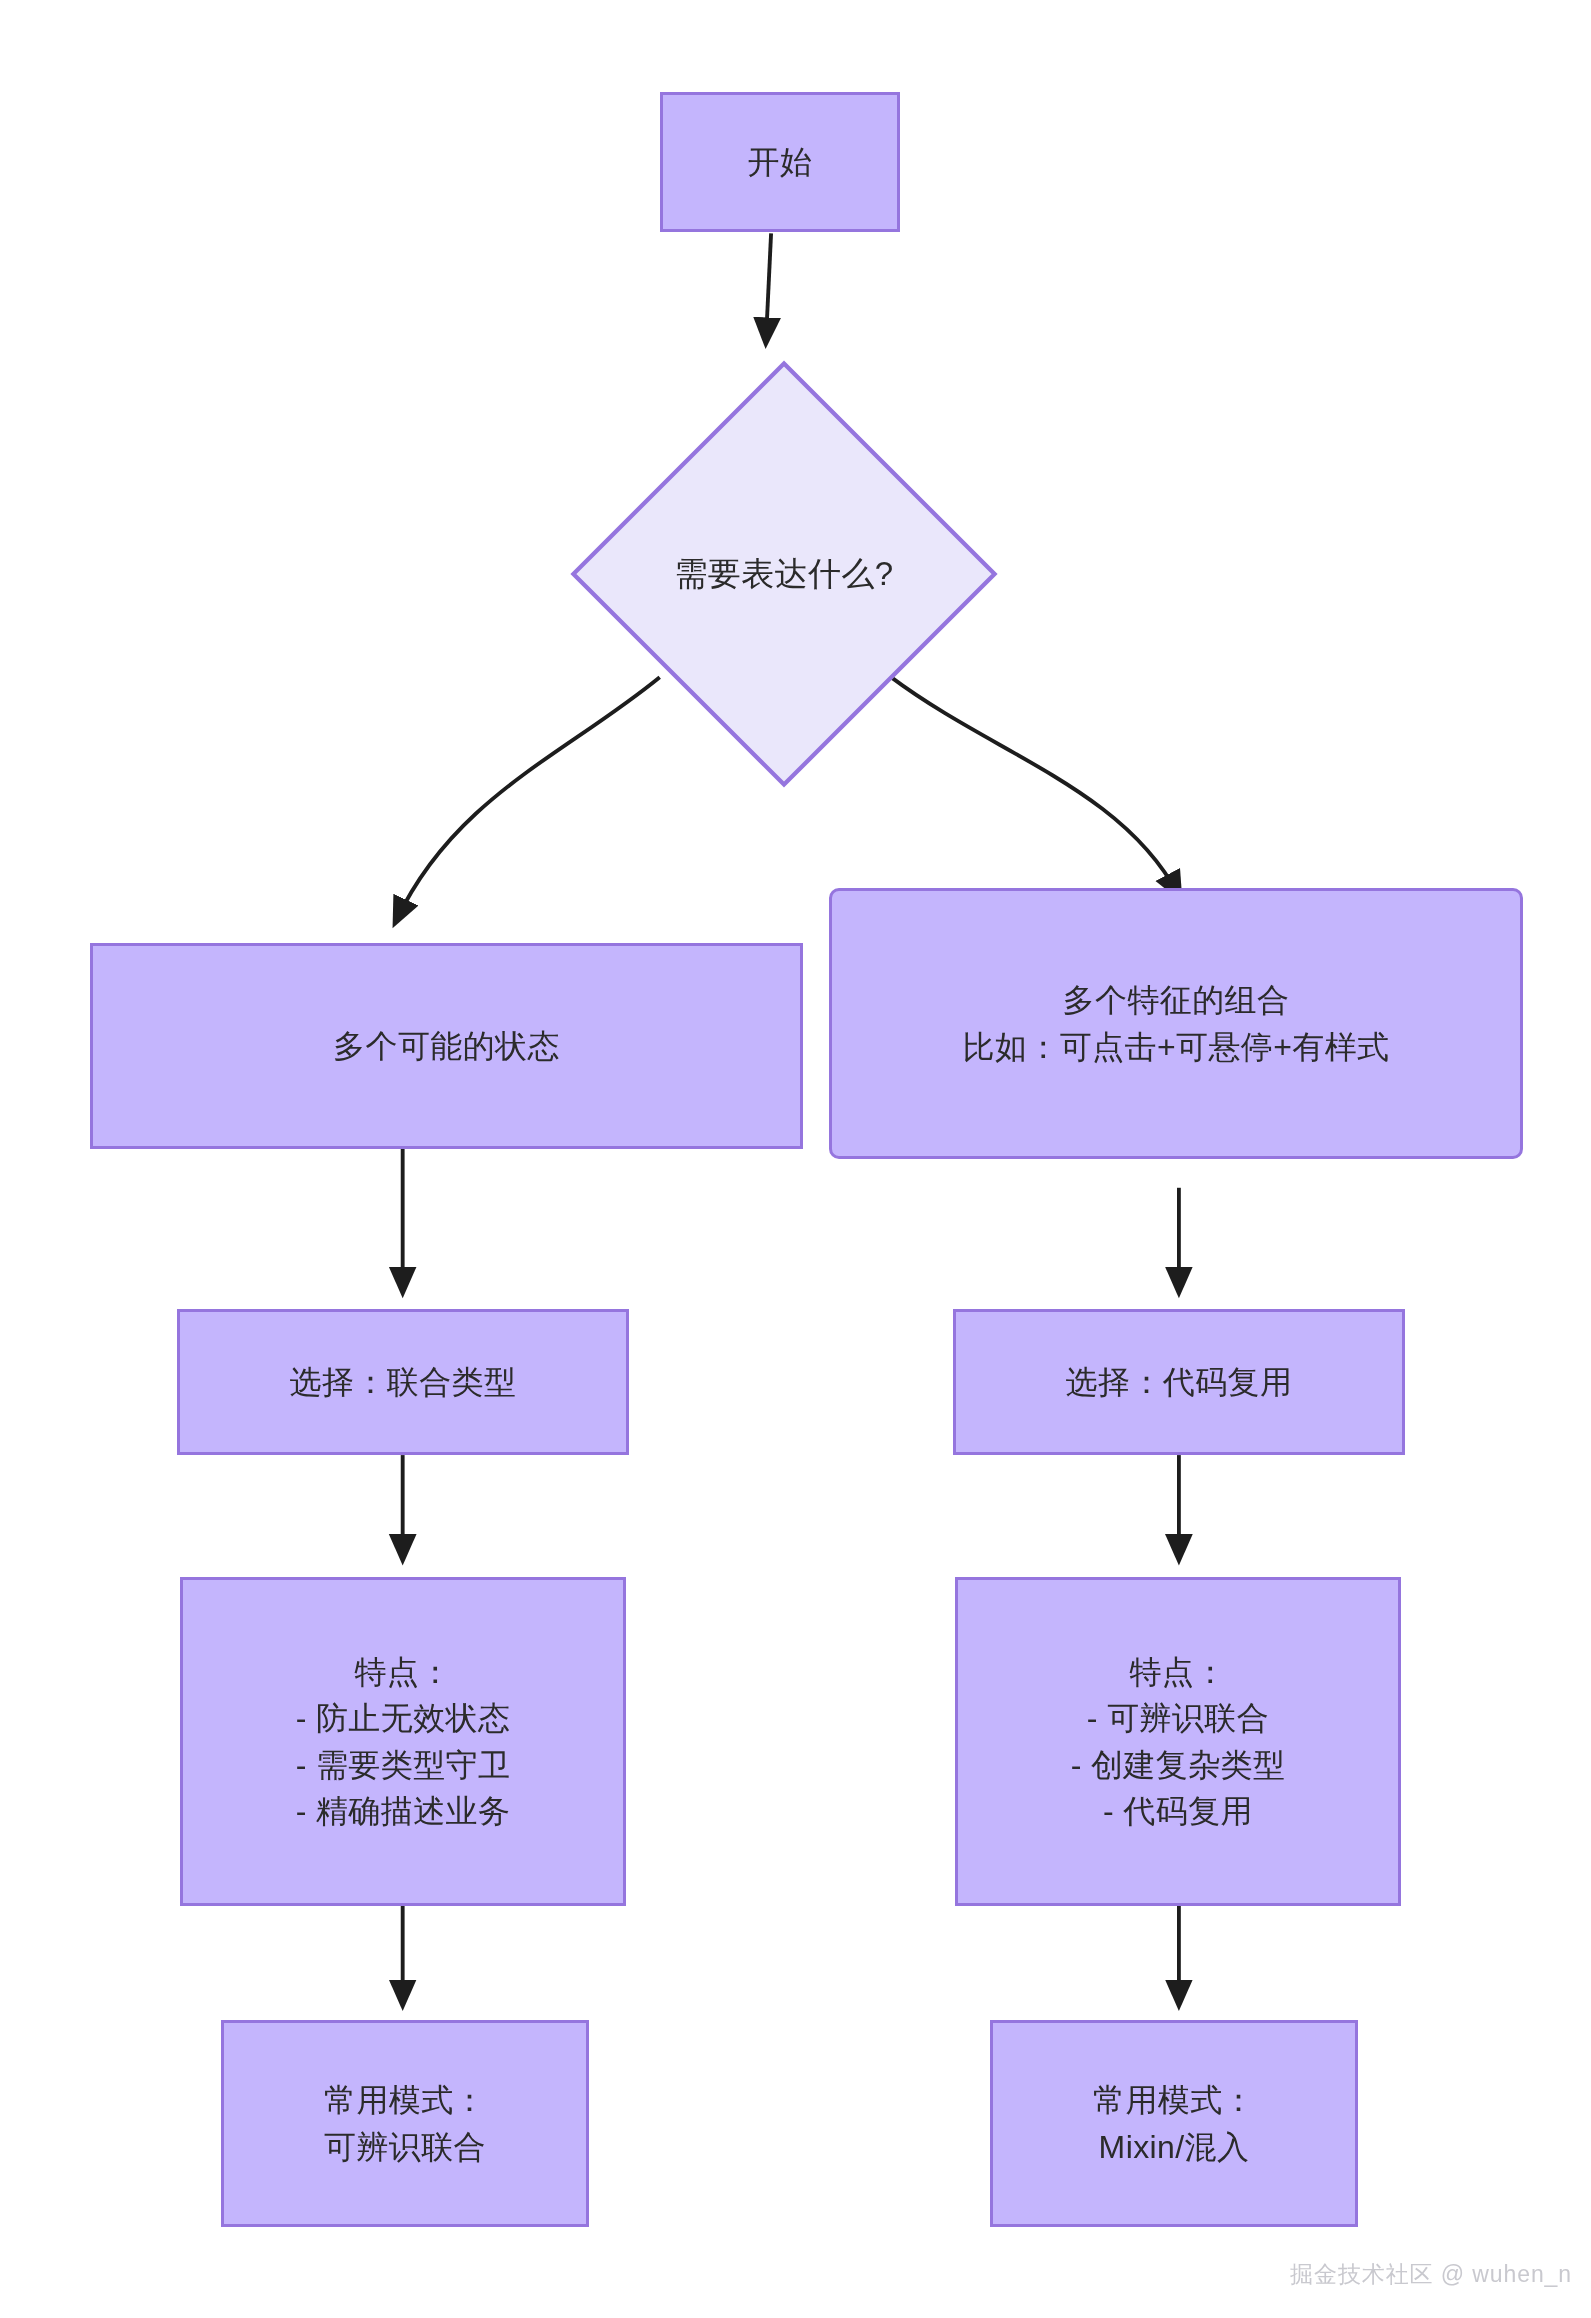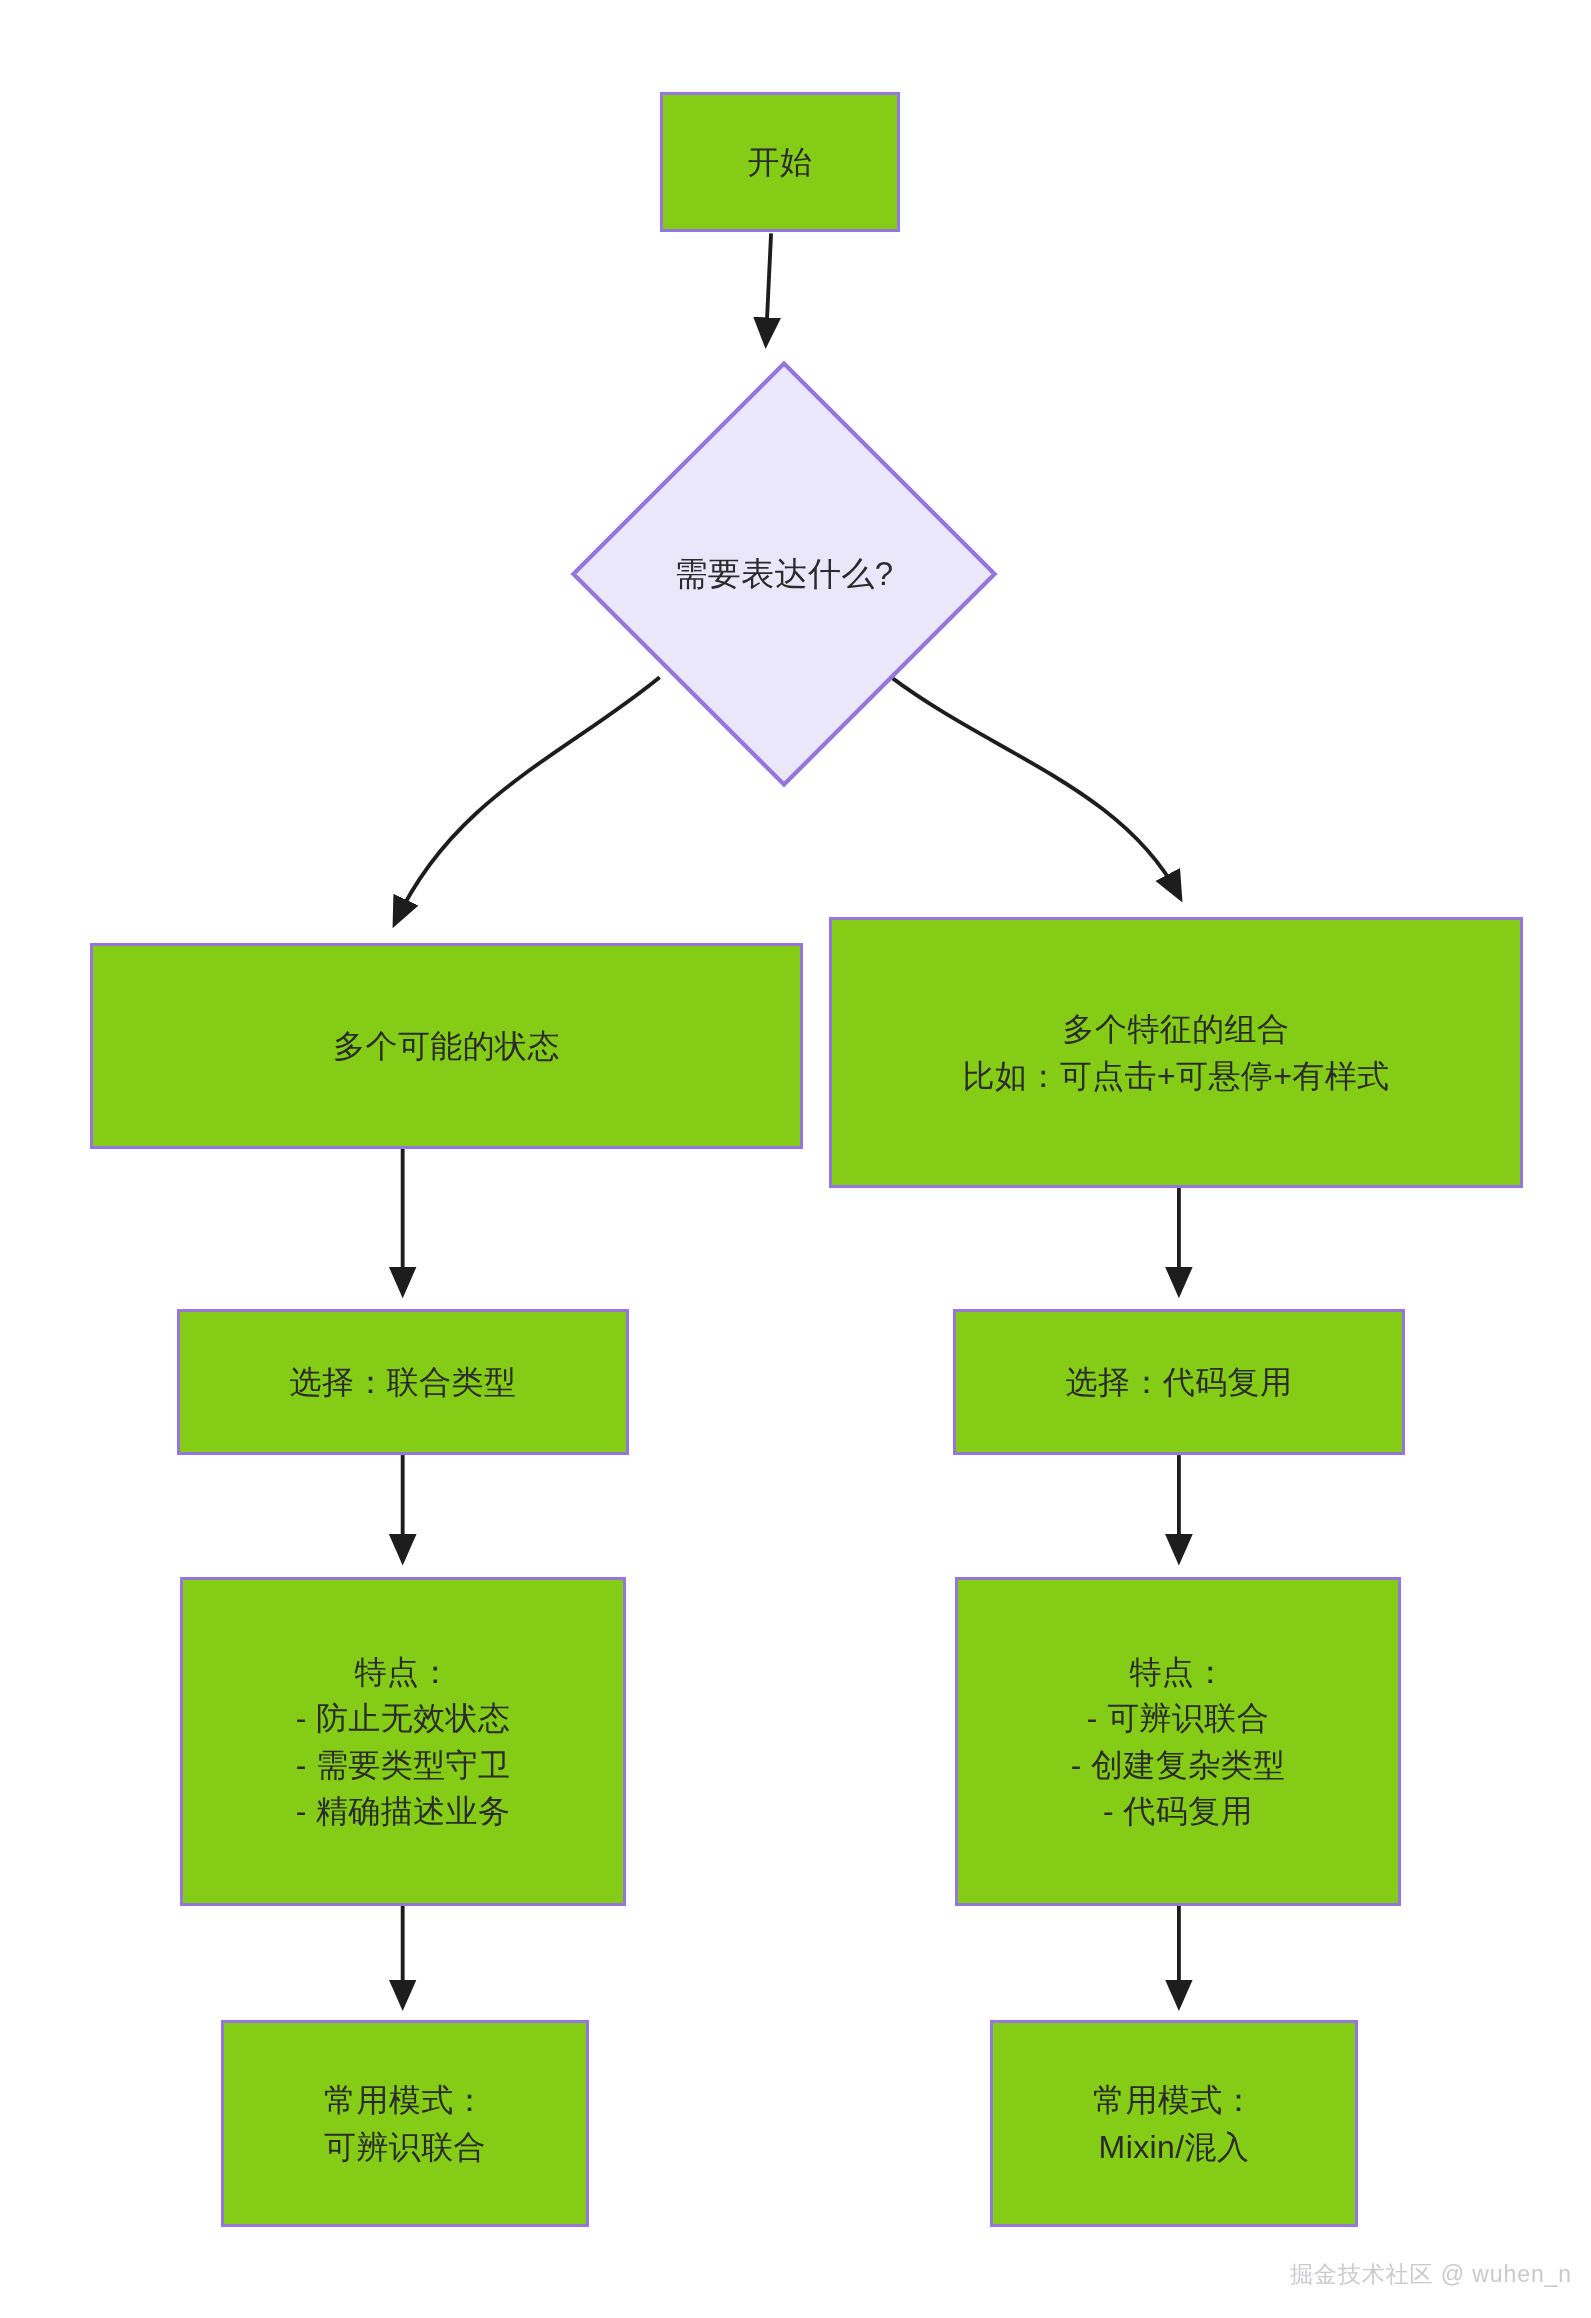--- a/index.html
+++ b/index.html
@@ -21,21 +21,21 @@
     position: absolute;
     left: 0;
     top: 0;
     width: 1591px;
     height: 2319px;
     pointer-events: none;
   }
   .node {
     position: absolute;
     box-sizing: border-box;
-    background: #84cc16;
+    background: #c4b5fd;
     border: 3.4px solid #9575DE;
     display: flex;
     flex-direction: column;
     align-items: center;
     justify-content: center;
     color: #2b2b2b;
     font-size: 32px;
     line-height: 1.45;
     text-align: center;
     letter-spacing: 0.4px;
@@ -115,21 +115,21 @@
     <svg class="diamond-shape" viewBox="0 0 500 500" xmlns="http://www.w3.org/2000/svg">
       <polygon points="250,4 496,250 250,496 4,250" fill="#EAE7FB" stroke="#9575DE" stroke-width="5"></polygon>
     </svg>
     <div class="diamond-label">需要表达什么?</div>
   </div>
 
   <div class="node" style="left:90px; top:943px; width:713px; height:206px;">
     <span class="line">多个可能的状态</span>
   </div>
 
-  <div class="node wrap" style="left:829px; top:917px; width:694px; height:271px; padding:0 19px;">
+  <div class="node wrap" style="left:829px; top:888px; width:694px; height:271px; padding:0 19px;border-radius:10px;">
     <span class="line">多个特征的组合</span>
     <span class="line">比如：可点击+可悬停+有样式</span>
   </div>
 
   <div class="node" style="left:177px; top:1309px; width:452px; height:146px;">
     <span class="line">选择：联合类型</span>
   </div>
 
   <div class="node" style="left:953px; top:1309px; width:452px; height:146px;">
     <span class="line">选择：代码复用</span>

